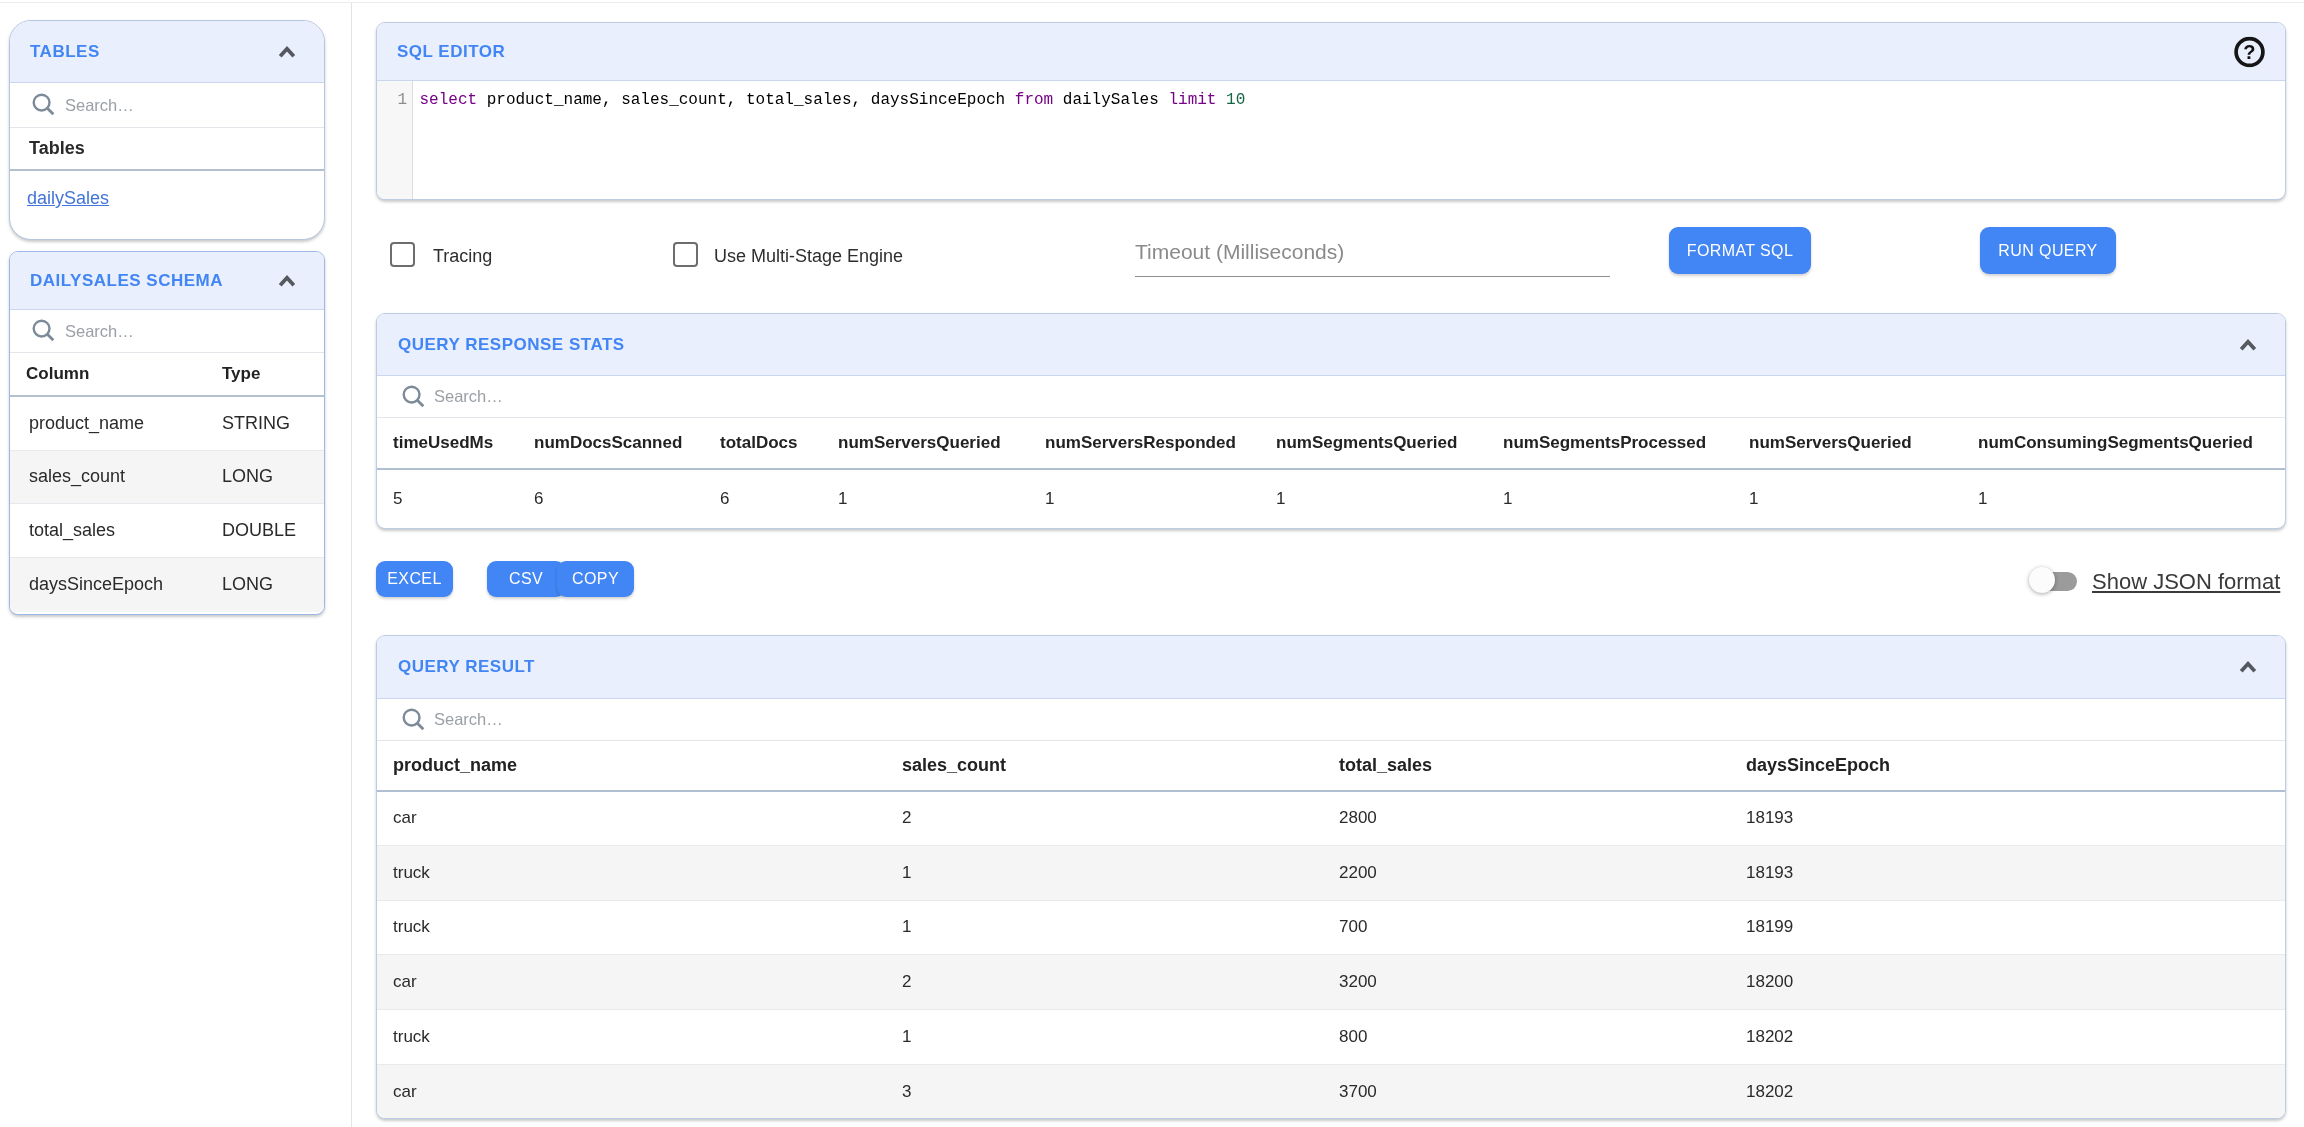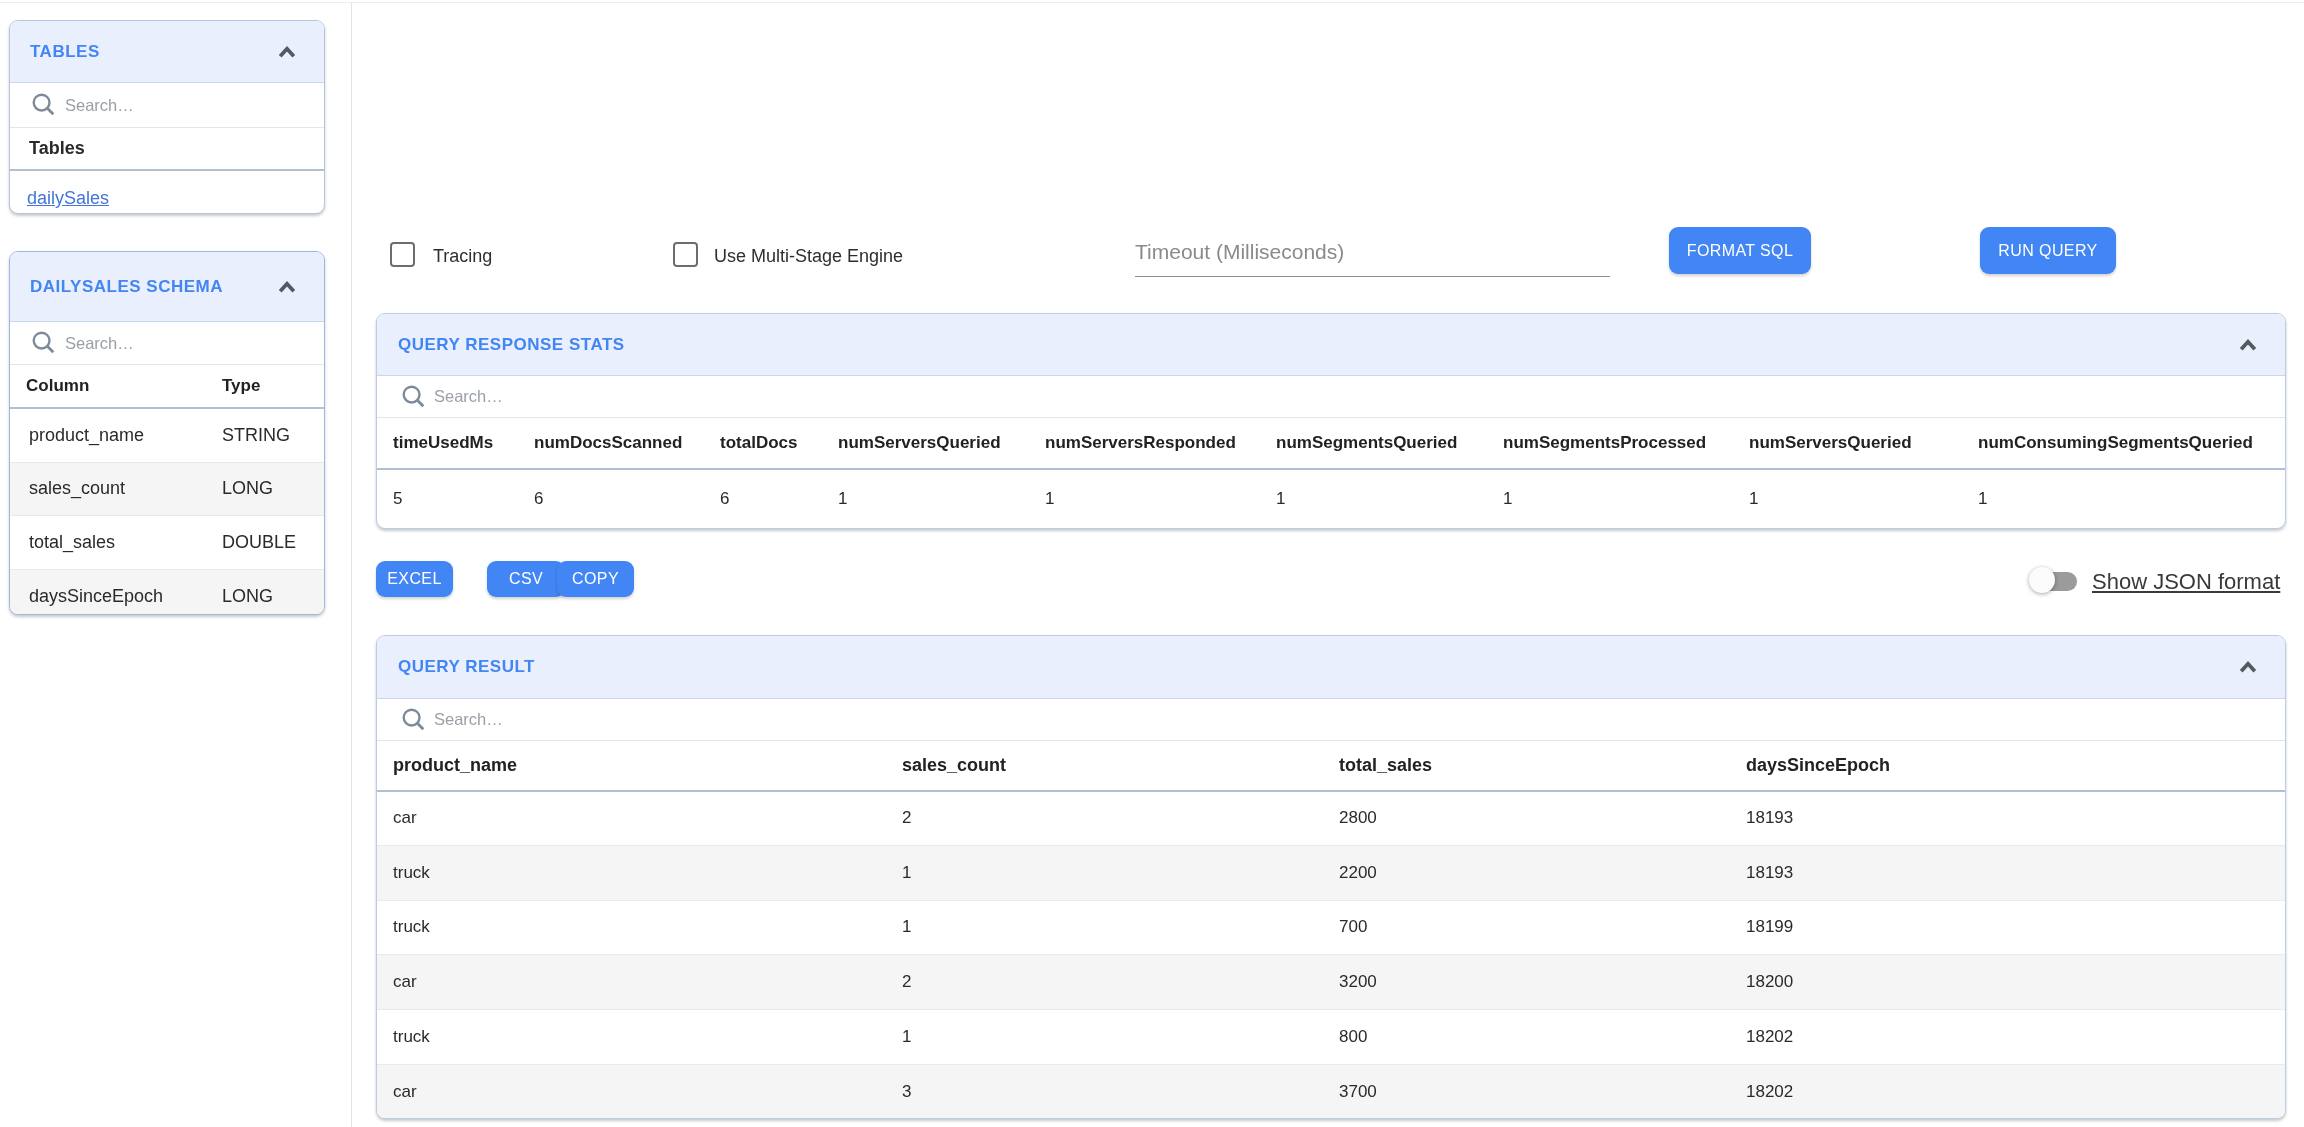--- a/index.html
+++ b/index.html
@@ -8,29 +8,29 @@
 .topline { position:absolute; left:0; top:2px; width:2304px; height:1px; background:#ededed; }
 .vdiv { position:absolute; left:351px; top:3px; width:1px; height:1124px; background:#e3e3e3; }
 .card { position:absolute; background:#fff; border:1px solid #b6c5e2; border-radius:9px; overflow:hidden; box-shadow:0 2px 3px rgba(60,64,67,0.28); }
 .chead { position:relative; display:flex; align-items:center; background:#e9effc; border-bottom:1px solid #c9d6ee; color:#4285f4; font-weight:bold; font-size:17px; letter-spacing:0.5px; }
 .caret { position:absolute; right:28px; top:50%; transform:translateY(-50%); }
 .srow { display:flex; align-items:center; border-bottom:1px solid #e2e5ea; background:#fff; }
 .ph { color:#9aa0a6; font-size:16.5px; }
 .mag { flex:0 0 auto; }
 
 
-#tables.card { left:9px; top:20px; width:316px; height:194px; }
+#tables.card { left:9px; top:20px; width:316px; height:220px;border-radius:22px; }
 #tables .chead { height:62px; padding-left:20px; }
 #tables .srow { height:45px; padding-left:22px; }
 #tables .trow { height:43px; display:flex; align-items:center; padding-left:19px; font-weight:bold; font-size:18px; color:#2a2a2a; border-bottom:2px solid #b3c0ce; }
 #tables .lrow { height:55px; display:flex; align-items:center; padding-left:17px; }
 #tables .lrow a { color:#4274d9; font-size:18px; text-decoration:underline; }
 
 #schema.card { left:9px; top:251px; width:316px; height:364px; border-color:#9db8e6; }
-#schema .chead { height:70px; padding-left:20px; }
+#schema .chead { height:58px; padding-left:20px; }
 #schema .srow { height:43px; padding-left:22px; }
 #schema table { width:100%; border-collapse:collapse; font-size:18px; color:#2a2a2a; }
 #schema th { text-align:left; font-size:17px; font-weight:bold; color:#222; height:43px; padding-left:16px; border-bottom:2px solid #b3c0ce; }
 #schema th.t, #schema td.t { padding-left:0; }
 #schema td { padding-left:19px; border-bottom:1px solid #e6e9ed; }
 #schema tr.last td { border-bottom:none; }
 #schema tr.g td { background:#f5f5f5; }
 
 
 #editor.card { left:376px; top:22px; width:1910px; height:178px; border-color:#bdcce6; }
@@ -135,20 +135,32 @@
             <td class="t">DOUBLE</td>
           </tr>
     <tr class="g last" style="height:55px">
             <td>daysSinceEpoch</td>
             <td class="t">LONG</td>
           </tr>
   </tbody>
       </table>
 </div>
 
+<div class="card" id="editor">
+  <div class="chead">SQL EDITOR
+    <svg class="helpicon" width="31" height="31" viewBox="0 0 31 31">
+          <circle cx="15.5" cy="15.5" r="13.4" fill="none" stroke="#161616" stroke-width="3.7"></circle>
+          <text x="15.5" y="22.5" text-anchor="middle" font-family="Liberation Sans" font-size="20" font-weight="bold" fill="#111">?</text>
+        </svg>
+  </div>
+  <div class="cmwrap">
+    <div class="gutter">1</div>
+    <div class="codeline"><span class="kw">select</span> product_name, sales_count, total_sales, daysSinceEpoch <span class="kw">from</span> dailySales <span class="kw">limit</span> <span class="num">10</span></div>
+  </div>
+</div>
 
 <div class="ctrl" style="left:390px; top:242px;">
       <div class="cbox"></div>
     </div>
 <div class="ctrl clabel" style="left:433px; top:246px;">Tracing</div>
 <div class="ctrl" style="left:673px; top:242px;">
       <div class="cbox"></div>
     </div>
 <div class="ctrl clabel" style="left:714px; top:246px;">Use Multi-Stage Engine</div>
 <div class="tinput">Timeout (Milliseconds)</div>

